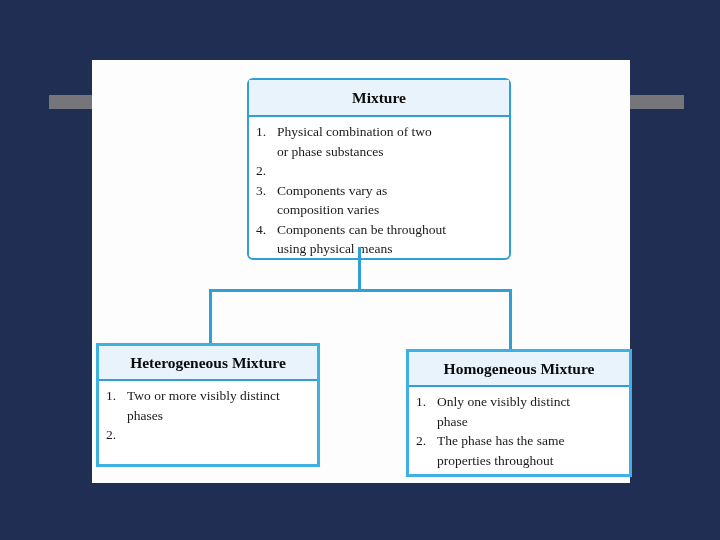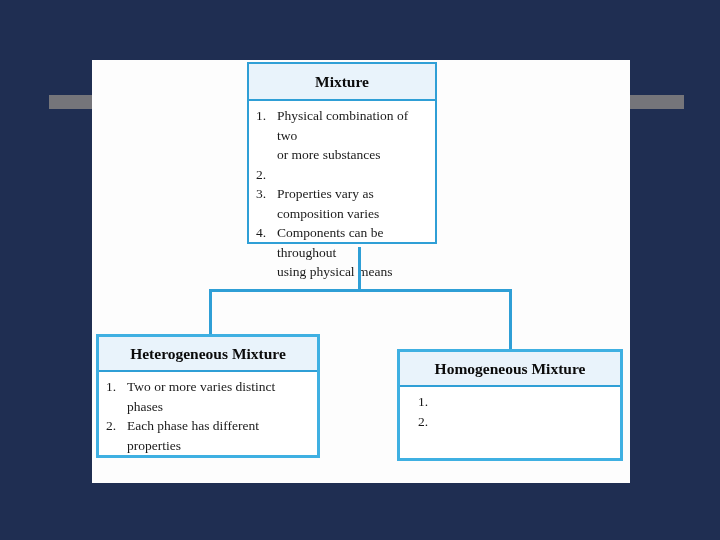--- a/index.html
+++ b/index.html
@@ -34,40 +34,40 @@
     z-index: 2;
   }
   .node {
     position: absolute;
     box-sizing: border-box;
     background: #ffffff;
     border: 2px solid #2f9fd6;
   }
   .node-root {
     left: 155px;
-    top: 2px;
-    width: 190px;
+    top: 18px;
+    width: 264px;
     height: 182px;
+    border-radius: 6px;
   }
   .node-left {
     left: 4px;
-    top: 274px;
+    top: 283px;
     width: 224px;
     height: 124px;
     border-width: 3px;
     border-color: #3fb0e2;
   }
   .node-right {
-    left: 305px;
+    left: 314px;
     top: 289px;
     width: 226px;
-    height: 112px;
+    height: 128px;
     border-width: 3px;
     border-color: #3fb0e2;
-    text-align: right;
   }
   .node-header {
     box-sizing: border-box;
     height: 37px;
     background: #e9f3fb;
     border-bottom: 2px solid #2f9fd6;
     display: flex;
     align-items: center;
     justify-content: center;
     font-weight: bold;
@@ -105,64 +105,66 @@
 <div class="accent-bar"></div>
 
 <div class="panel">
 
   <div class="node node-root">
     <div class="node-header">Mixture</div>
     <div class="node-body">
       <div class="li">
         <span class="num">1.</span>
         <span class="txt">Physical combination of two
-or more substances</span>
+or phase substances</span>
       </div>
       <div class="li">
         <span class="num">2.</span>
       </div>
       <div class="li">
         <span class="num">3.</span>
-        <span class="txt">Properties vary as
+        <span class="txt">Components vary as
 composition varies</span>
       </div>
       <div class="li">
         <span class="num">4.</span>
         <span class="txt">Components can be throughout
 using physical means</span>
       </div>
     </div>
   </div>
 
   <div class="connector conn-stem"></div>
   <div class="connector conn-crossbar"></div>
   <div class="connector conn-left-drop"></div>
   <div class="connector conn-right-drop"></div>
 
   <div class="node node-left">
     <div class="node-header">Heterogeneous Mixture</div>
     <div class="node-body">
       <div class="li">
         <span class="num">1.</span>
-        <span class="txt">Two or more varies distinct
+        <span class="txt">Two or more visibly distinct
 phases</span>
       </div>
       <div class="li">
         <span class="num">2.</span>
-        <span class="txt">Each phase has different
-properties</span>
       </div>
     </div>
   </div>
 
   <div class="node node-right">
     <div class="node-header">Homogeneous Mixture</div>
     <div class="node-body">
       <div class="li">
         <span class="num">1.</span>
+        <span class="txt">Only one visibly distinct
+phase</span>
       </div>
       <div class="li">
         <span class="num">2.</span>
+        <span class="txt">The phase has the same
+properties throughout</span>
       </div>
     </div>
   </div>
 
 </div>
 
 </body></html>

